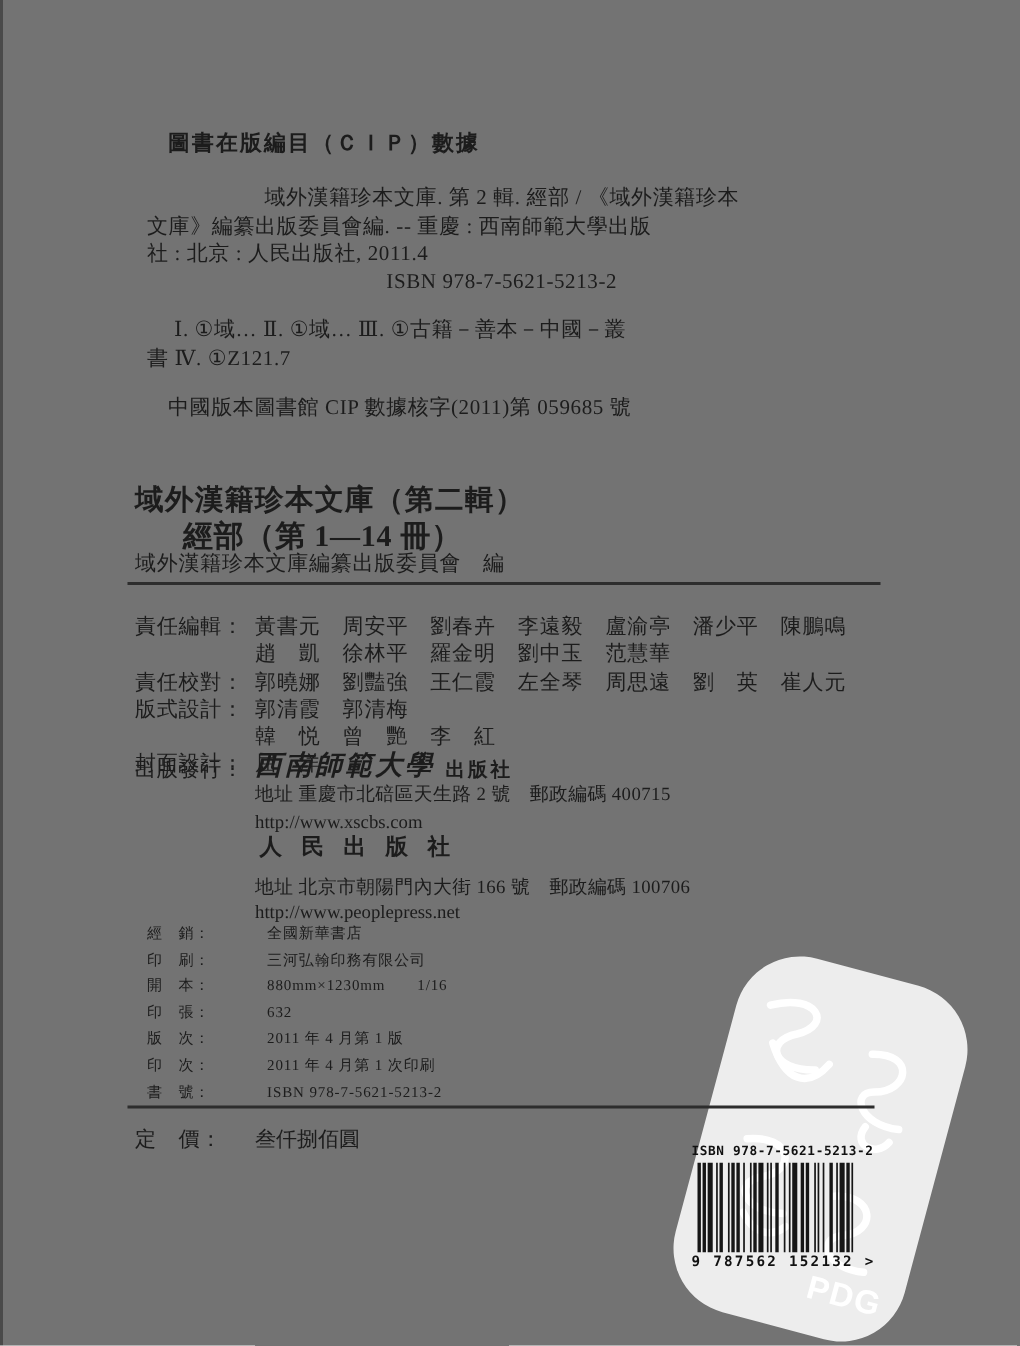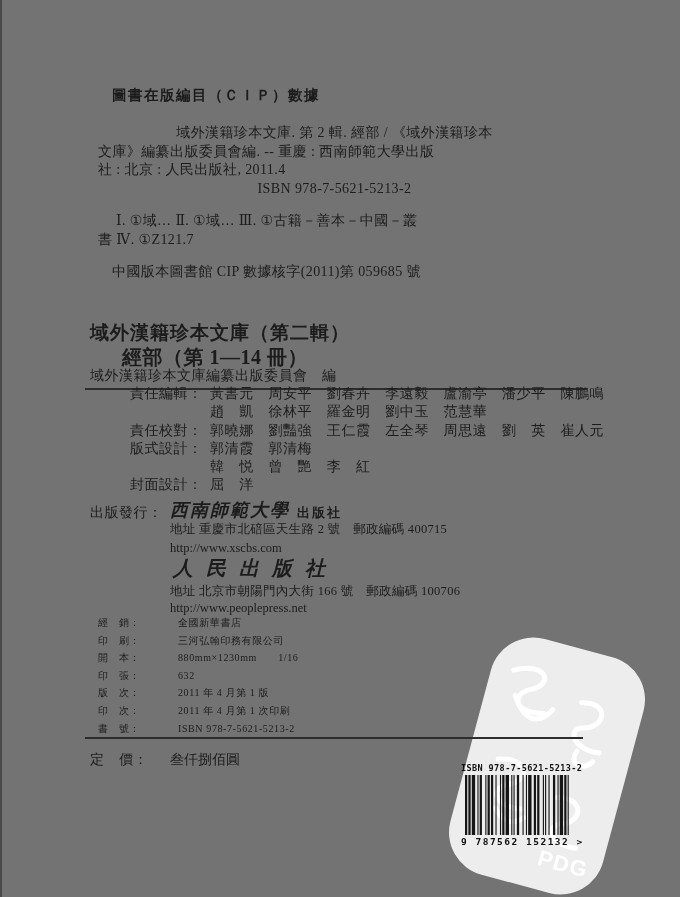--- a/index.html
+++ b/index.html
@@ -17,33 +17,33 @@
   .cip-class .l1{padding-left:18px;}
   .cip-number{position:absolute;left:112px;top:263px;font-size:14px;letter-spacing:0.4px;}
 
   .series-title{position:absolute;left:90px;top:320px;font-size:19px;font-weight:bold;letter-spacing:1px;}
   .volume-title{position:absolute;left:90px;top:344px;font-size:20px;font-weight:bold;letter-spacing:0.5px;margin-left:32px;}
   .compiler{position:absolute;left:90px;top:367px;font-size:14px;letter-spacing:0.5px;}
 
   .rule-top{position:absolute;left:85px;top:388px;width:502px;height:2px;background:#2d2d2d;}
   .rule-bottom{position:absolute;left:85px;top:737px;width:498px;height:2px;background:#2d2d2d;}
 
-  .staff{position:absolute;left:90px;top:385px;font-size:14px;line-height:18.3px;margin-left:40px;}
+  .staff{position:absolute;left:90px;top:410px;font-size:14px;line-height:18.3px;}
   .printing{position:absolute;left:98px;top:614px;font-size:10px;line-height:17.6px;}
   .row{display:flex;}
   .row .lab{width:80px;flex:none;letter-spacing:0.5px;}
   .row .val{letter-spacing:0.6px;white-space:nowrap;}
 
   .pub-row{position:absolute;left:90px;top:499px;font-size:14px;display:flex;align-items:baseline;justify-content:space-between;}
   .pub-row .lab{width:80px;flex:none;letter-spacing:0.5px;}
   .swnu-logo{font-size:18px;font-weight:bold;font-style:italic;letter-spacing:2px;position:relative;top:-1px;}
   .swnu-suffix{font-size:13px;font-weight:bold;margin-left:7px;letter-spacing:2px;}
   .pub-addr1{position:absolute;left:170px;top:521px;font-size:12.5px;letter-spacing:0.3px;}
   .pub-url1{position:absolute;left:170px;top:541px;font-size:12.5px;}
-  .people-logo{position:absolute;left:173px;top:555px;font-size:20px;font-weight:bold;font-style:italic;letter-spacing:13px;}
+  .people-logo{position:absolute;left:173px;top:555px;font-size:15px;font-weight:bold;letter-spacing:13px;}
   .pub-addr2{position:absolute;left:170px;top:583px;font-size:12.5px;letter-spacing:0.3px;}
   .pub-url2{position:absolute;left:170px;top:601px;font-size:12.5px;}
 
   .price{position:absolute;left:90px;top:751px;font-size:14px;display:flex;}
   .price .lab{width:80px;flex:none;letter-spacing:0.5px;}
 
   .watermark{
     position:absolute;left:468px;top:644px;width:158px;height:244px;
     background:#ededed;border-radius:44px;transform:rotate(15deg);
   }

